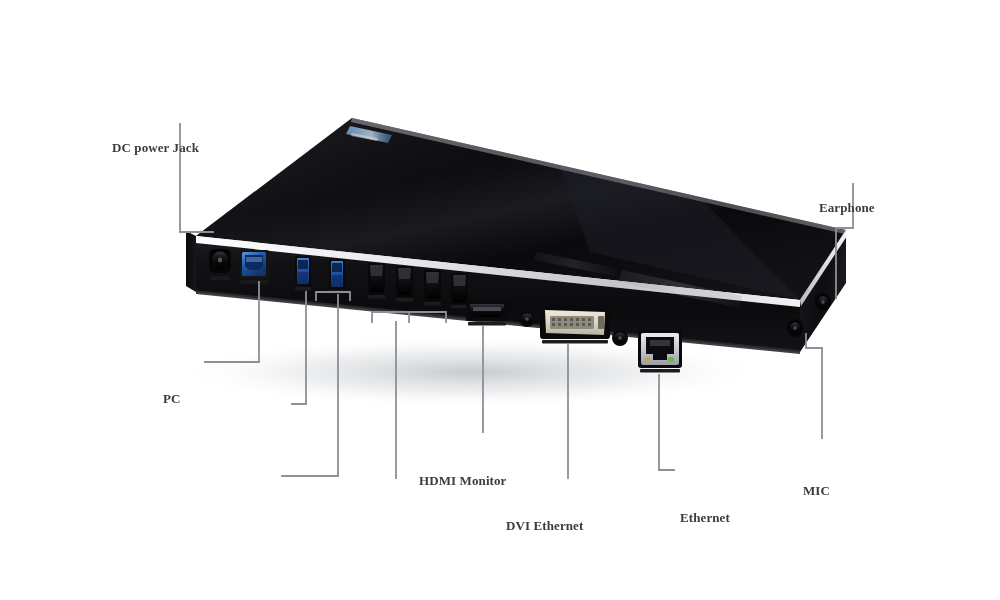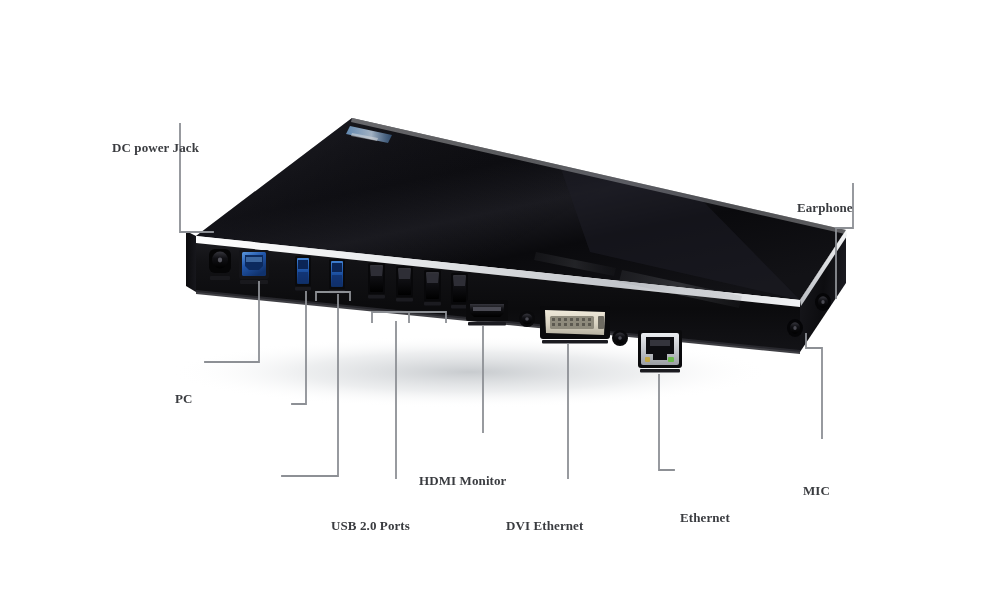--- a/index.html
+++ b/index.html
@@ -298,29 +298,28 @@
       <path d="M 659,375 L 659,470 L 674,470"></path>
 
       <path d="M 853,184 L 853,228 L 836,228 L 836,298"></path>
 
       <path d="M 822,438 L 822,348 L 806,348 L 806,334"></path>
     </g>
   </svg>
 
   <div class="callout-label" style="left:112px;top:101px;">DC power Jack</div>
 
-  <div class="callout-label" style="left:175px;top:352px;">PC</div>
-
-
-
-  <div class="callout-label" style="left:331px;top:479px;">USB 2.0 Ports</div>
+  <div class="callout-label" style="left:163px;top:352px;">PC</div>
+
+
+
 
   <div class="callout-label" style="left:419px;top:434px;text-align:center;">HDMI Monitor</div>
 
   <div class="callout-label" style="left:506px;top:479px;">DVI Ethernet</div>
 
   <div class="callout-label" style="left:680px;top:471px;">Ethernet</div>
 
-  <div class="callout-label" style="left:797px;top:161px;">Earphone</div>
+  <div class="callout-label" style="left:819px;top:161px;">Earphone</div>
 
   <div class="callout-label" style="left:803px;top:444px;">MIC</div>
 
 </div>
 
 </body></html>

